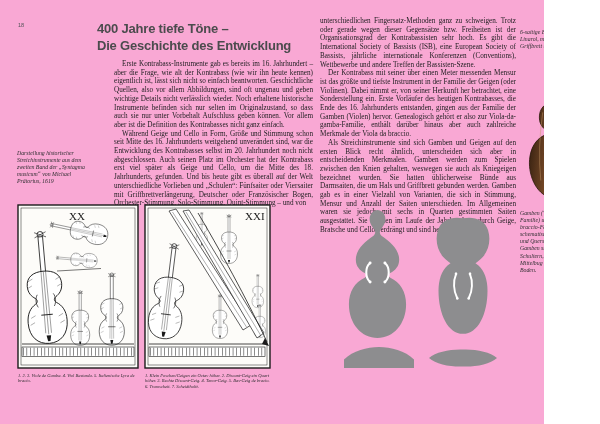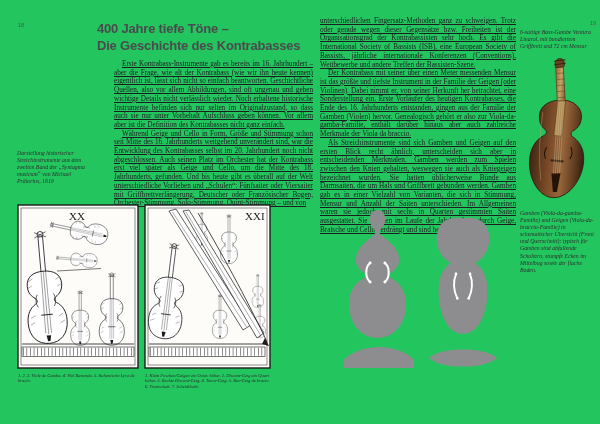--- a/index.html
+++ b/index.html
@@ -1,24 +1,24 @@
 <!DOCTYPE html>
 <html lang="de"><head>
 <meta charset="utf-8">
 <style>
   html,body{margin:0;padding:0;background:#ffffff;}
-  .spread{position:relative;width:600px;height:424px;background:#22c55e;overflow:hidden;
+  .spread{position:relative;width:544px;height:424px;background:#f9a8d4;overflow:hidden;
           font-family:"Liberation Serif",serif;color:#1d1d1f;}
   .pagenum{position:absolute;font-family:"Liberation Sans",sans-serif;font-size:5.6px;color:#55555a;}
   #pn-left{left:18px;top:22px;}
   #pn-right{left:590px;top:20px;}
   .heading{position:absolute;left:97px;top:21px;width:270px;
            font-family:"Liberation Sans",sans-serif;font-weight:bold;
            font-size:13px;line-height:16.5px;color:#4b4b4d;letter-spacing:-0.2px;}
-  .bodycol{position:absolute;text-align:justify;font-size:7.2px;line-height:8.7px;color:#1d1d1f;hyphens:auto;text-decoration:underline;}
+  .bodycol{position:absolute;text-align:justify;font-size:7.2px;line-height:8.7px;color:#1d1d1f;hyphens:auto;}
   #left-body{left:114px;top:60px;width:199px;}
   #right-body{left:320px;top:17px;width:196px;}
   .bodycol p{margin:0;text-indent:8px;}
   .bodycol p.noindent{text-indent:0;}
   .margincap{position:absolute;font-style:italic;font-size:5.8px;line-height:7.1px;color:#2e2e30;}
   #cap-praetorius{left:17px;top:150px;width:74px;}
   #cap-gamba-photo{left:520px;top:29px;width:77px;}
   #cap-schematic{left:520px;top:210px;width:79px;}
   .platecap{position:absolute;font-style:italic;font-size:4.5px;line-height:5.3px;color:#2a2a2c;}
   #platecap-xx{left:18px;top:373px;width:121px;}
@@ -35,21 +35,21 @@
 </head>
 <body>
 
 <div class="spread">
 
   <div class="pagenum" id="pn-left">18</div>
   <div class="pagenum" id="pn-right">19</div>
 
   <div class="heading">
     <div>400 Jahre tiefe Töne –</div>
-    <div>Die Geschichte des Kontrabasses</div>
+    <div>Die Geschichte des Entwicklung</div>
   </div>
 
   <div class="bodycol" id="left-body">
     <p>Erste Kontrabass-Instrumente gab es bereits im 16. Jahrhundert – aber die Frage, wie alt der Kontrabass (wie wir ihn heute kennen) eigentlich ist, lässt sich nicht so einfach beantworten. Geschichtliche Quellen, also vor allem Abbildungen, sind oft ungenau und geben wichtige Details nicht verlässlich wieder. Noch erhaltene historische Instrumente befinden sich nur selten im Originalzustand, so dass auch sie nur unter Vorbehalt Aufschluss geben können. Vor allem aber ist die Definition des Kontrabasses nicht ganz einfach.</p>
     <p>Während Geige und Cello in Form, Größe und Stimmung schon seit Mitte des 16. Jahrhunderts weitgehend unverändert sind, war die Entwicklung des Kontrabasses selbst im 20. Jahrhundert noch nicht abgeschlossen. Auch seinen Platz im Orchester hat der Kontrabass erst viel später als Geige und Cello, um die Mitte des 18. Jahrhunderts, gefunden. Und bis heute gibt es überall auf der Welt unterschiedliche Vorlieben und „Schulen“: Fünfsaiter oder Viersaiter mit Griffbrettverlängerung, Deutscher oder Französischer Bogen, Orchester-Stimmung, Solo-Stimmung, Quint-Stimmung – und von</p>
   </div>
 
   <div class="margincap" id="cap-praetorius">Darstellung historischer Streichinstrumente aus dem zweiten Band der „Syntagma musicum“ von Michael Prätorius, 1619</div>
 
   <svg id="engraving" viewBox="0 0 254 168" preserveAspectRatio="none">

